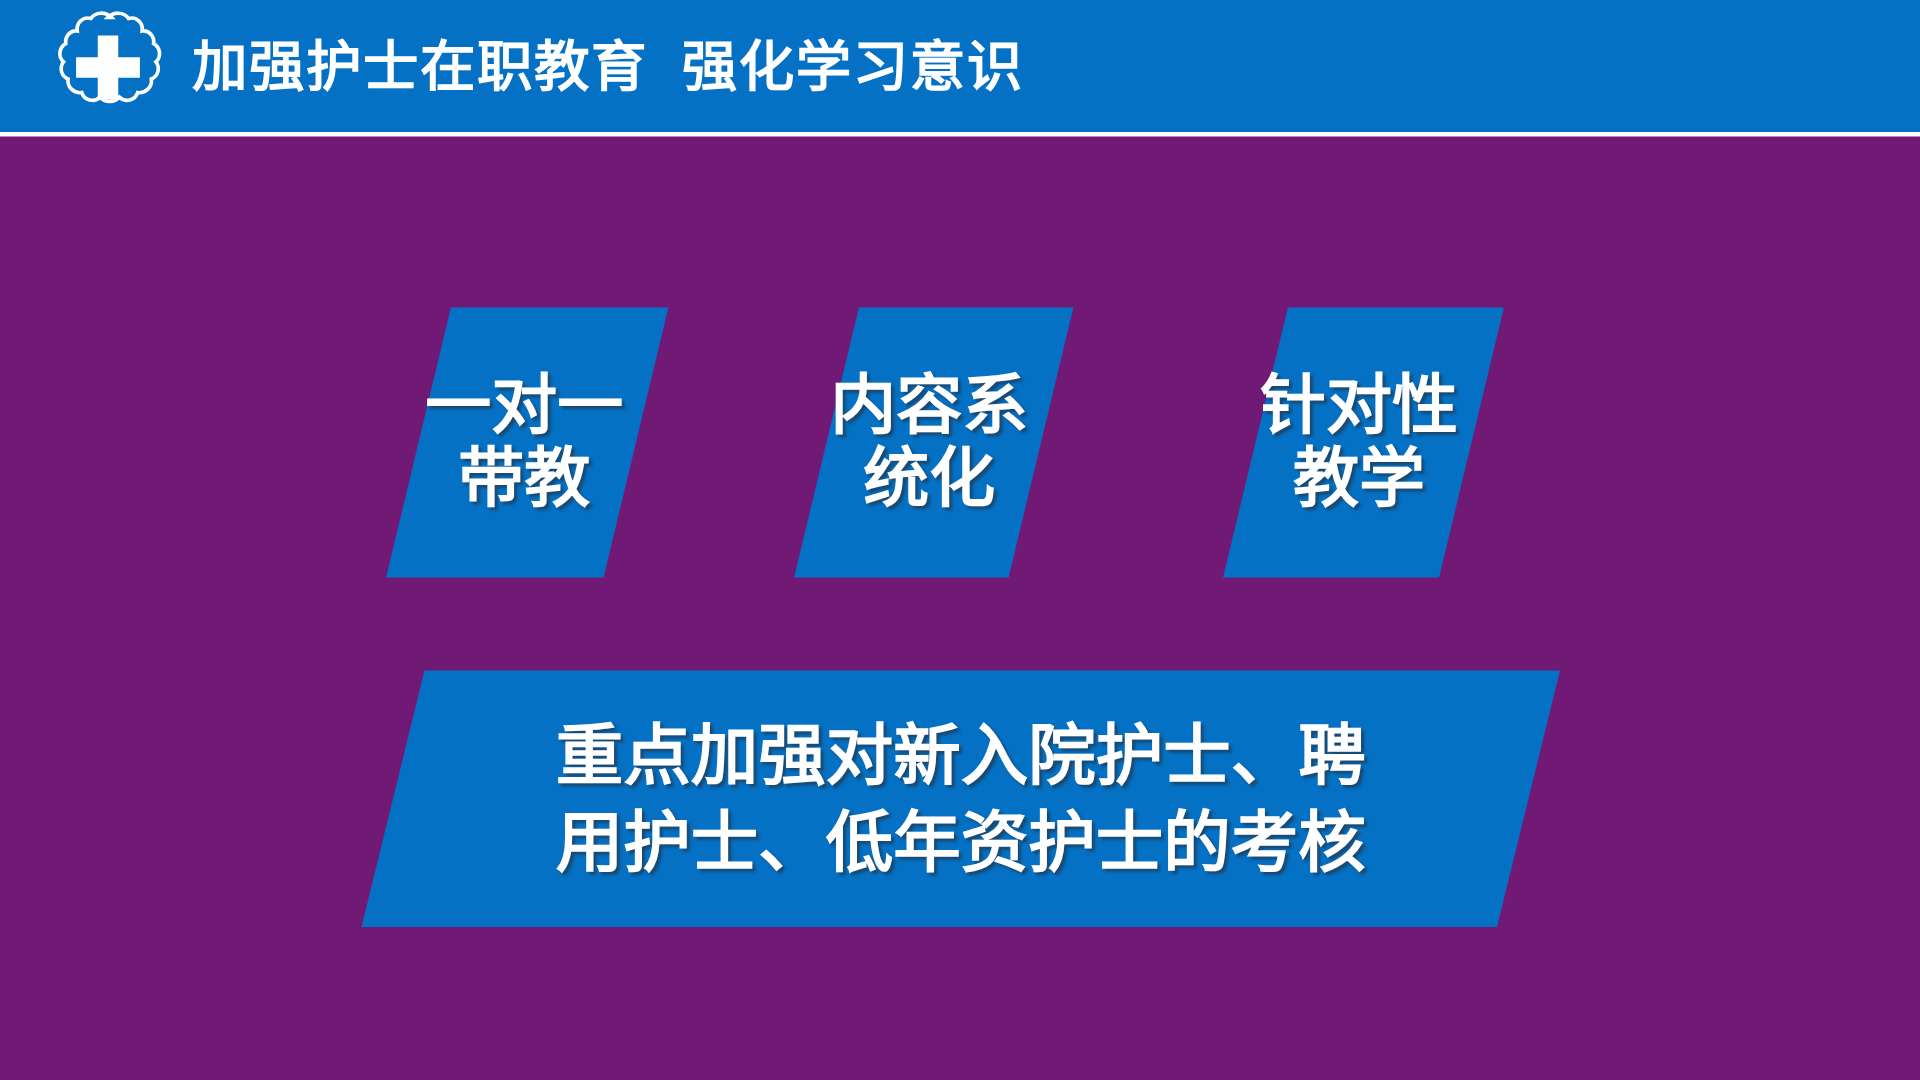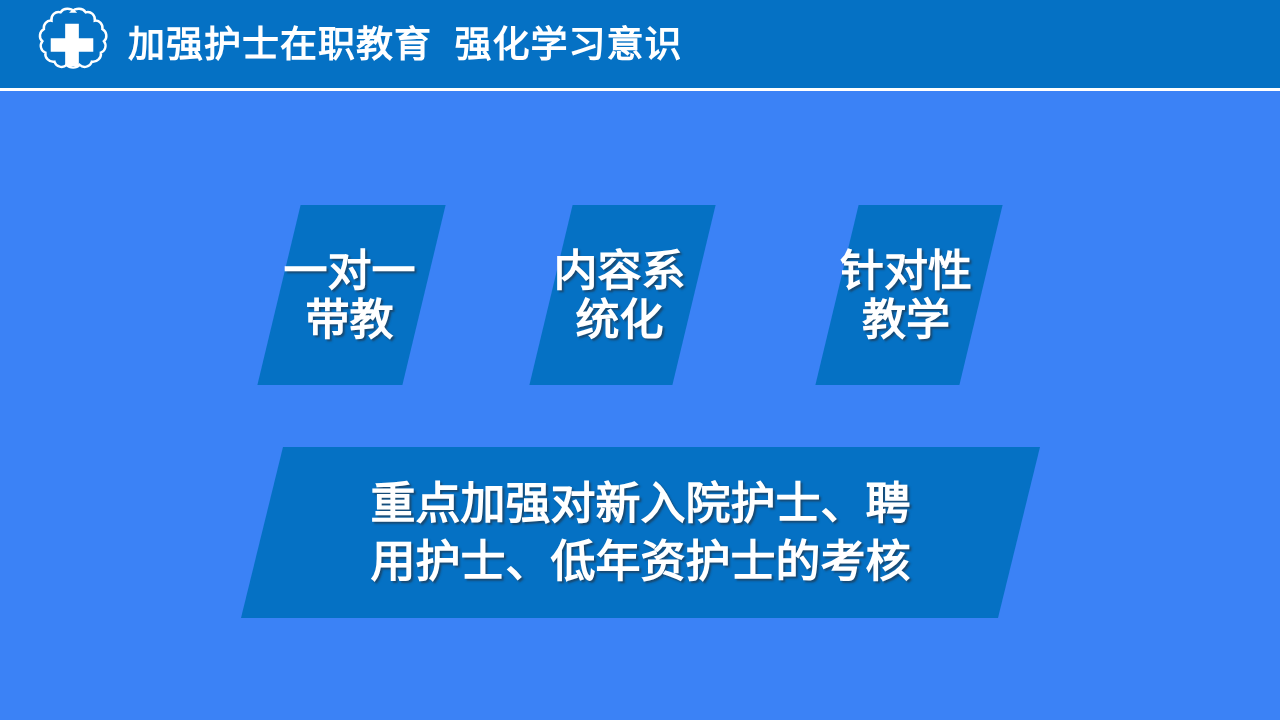--- a/index.html
+++ b/index.html
@@ -12,21 +12,21 @@
     height: 720px;
     overflow: hidden;
     font-family: "Liberation Sans", "DejaVu Sans", sans-serif;
     background: #ffffff;
   }
 
   .slide {
     position: relative;
     width: 1280px;
     height: 720px;
-    background: #3b82f6;
+    background: #701a75;
     overflow: hidden;
   }
 
   
   .header-bar {
     position: absolute;
     left: 0;
     top: 0;
     width: 1280px;
     height: 88px;

